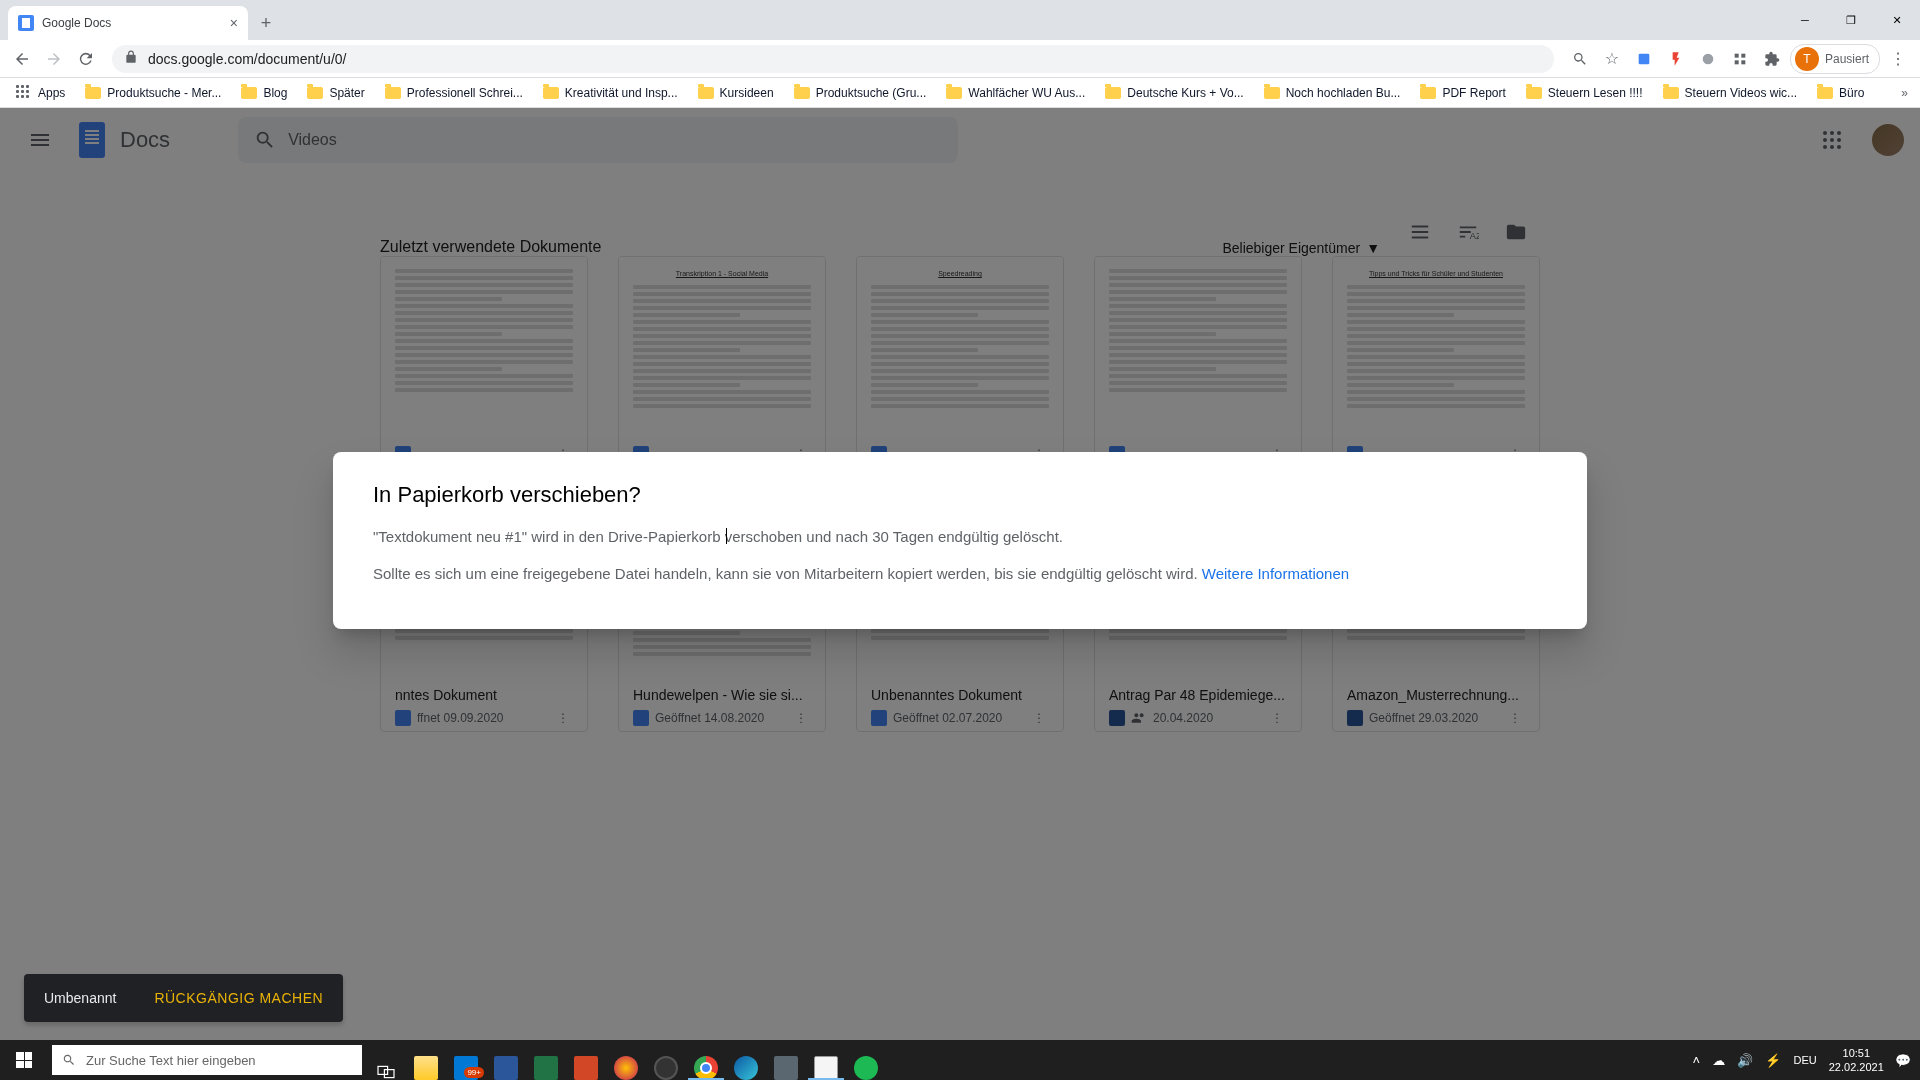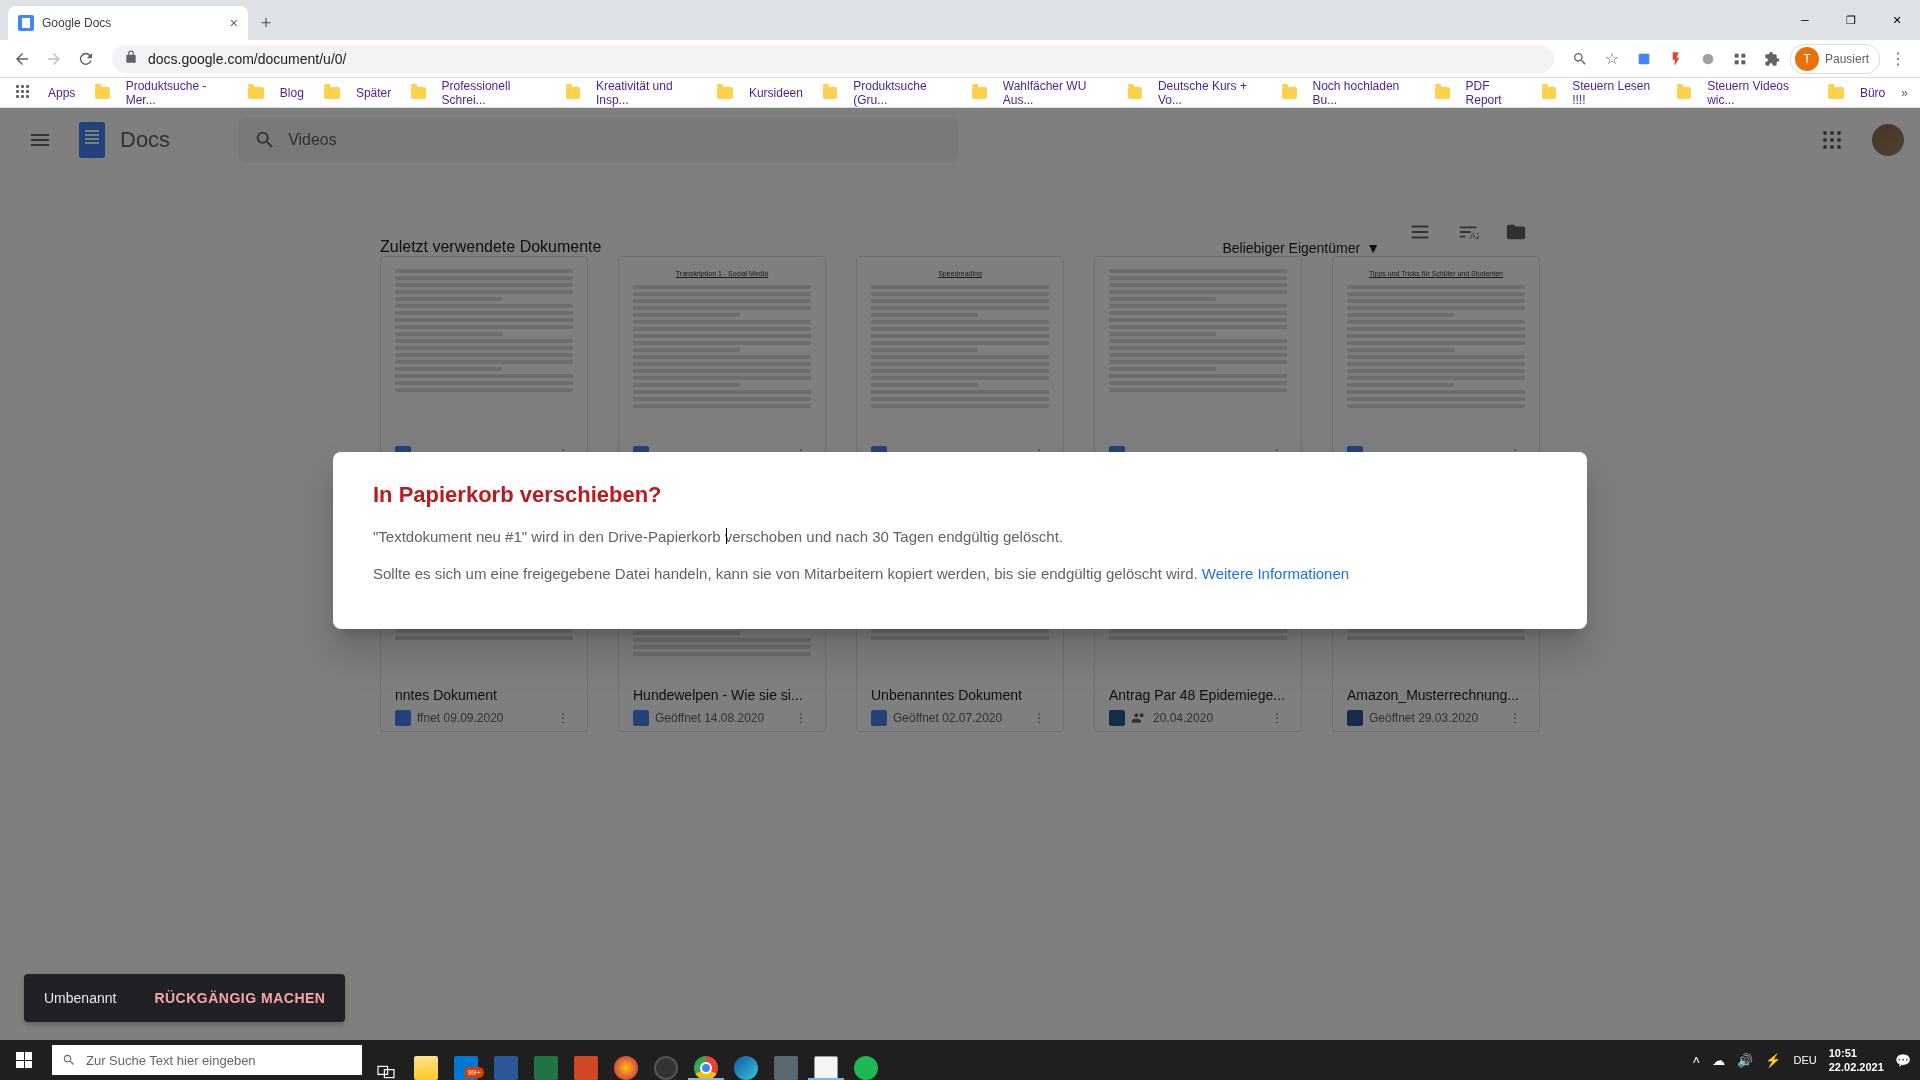--- a/index.html
+++ b/index.html
@@ -20,21 +20,21 @@
 .nav-btn { width: 28px; height: 28px; display: flex; align-items: center; justify-content: center; color: #5f6368; border-radius: 50%; }
 .nav-btn.disabled { color: #bdc1c6; }
 .addr-bar { flex: 1; height: 28px; background: #f1f3f4; border-radius: 14px; display: flex; align-items: center; padding: 0 12px; margin: 0 8px; font-size: 14px; color: #202124; gap: 10px; }
 .addr-bar .lock { color: #5f6368; }
 .tb-icon { width: 28px; height: 28px; display: flex; align-items: center; justify-content: center; color: #5f6368; border-radius: 50%; font-size: 16px; }
 .avatar-t { width: 24px; height: 24px; border-radius: 50%; background: #e8710a; color: #fff; display: flex; align-items: center; justify-content: center; font-size: 12px; font-weight: 500; }
 .paused-pill { display: flex; align-items: center; gap: 6px; background: #fff; border: 1px solid #dadce0; border-radius: 14px; padding: 2px 10px 2px 4px; font-size: 12px; color: #5f6368; }
 
 
 .bookmarks { height: 30px; background: #fff; display: flex; align-items: center; padding: 0 8px; gap: 4px; border-bottom: 1px solid #dadce0; font-size: 12px; }
-.bm { display: flex; align-items: center; gap: 16px; padding: 4px 8px; color: #4c1d95; cursor: pointer; border-radius: 4px; }
+.bm { display: flex; align-items: center; gap: 6px; padding: 4px 8px; color: #0f172a; cursor: pointer; border-radius: 4px; }
 .bm-folder { width: 16px; height: 12px; background: #ffd04c; border-radius: 2px; position: relative; }
 .bm-folder::before { content: ''; position: absolute; top: -3px; left: 0; width: 6px; height: 3px; background: #ffd04c; border-radius: 1px 1px 0 0; }
 .bm-apps { width: 16px; height: 16px; display: grid; grid-template-columns: repeat(3, 3px); grid-template-rows: repeat(3, 3px); gap: 2px; }
 .bm-apps span { background: #5f6368; border-radius: 1px; }
 .bm-more { margin-left: auto; color: #5f6368; padding: 4px; }
 
 
 .docs-header { height: 64px; display: flex; align-items: center; padding: 0 16px; gap: 8px; background: #fff; }
 .menu-icon { width: 48px; height: 48px; display: flex; align-items: center; justify-content: center; color: #5f6368; cursor: pointer; }
 .menu-icon svg { width: 24px; height: 24px; }
@@ -67,44 +67,44 @@
 .doc-footer { height: 56px; padding: 12px 14px 8px; }
 .doc-name { font-size: 14px; color: #202124; white-space: nowrap; overflow: hidden; text-overflow: ellipsis; margin-bottom: 4px; }
 .doc-meta { display: flex; align-items: center; gap: 6px; font-size: 12px; color: #5f6368; }
 .doc-icon { width: 16px; height: 16px; background: #4285f4; border-radius: 2px; }
 .doc-icon.word { background: #2b579a; }
 .doc-more { margin-left: auto; color: #5f6368; cursor: pointer; padding: 4px; }
 
 
 .overlay { position: absolute; top: 108px; left: 0; right: 0; bottom: 40px; background: rgba(0,0,0,0.5); }
 .dialog { position: absolute; top: 452px; left: 50%; transform: translate(-50%, 0); width: 1254px; background: #fff; border-radius: 8px; padding: 30px 40px; box-shadow: 0 11px 15px -7px rgba(0,0,0,0.2), 0 24px 38px 3px rgba(0,0,0,0.14); }
-.dialog-title { font-size: 22px; color: #b91c1c; margin-bottom: 18px; font-weight: 700; }
+.dialog-title { font-size: 22px; color: #000000; margin-bottom: 18px; font-weight: 400; }
 .dialog-text { font-size: 15px; color: #5f6368; line-height: 1.5; margin-bottom: 14px; }
 .dialog-text a { color: #1a73e8; text-decoration: none; }
 .dialog-actions { display: flex; justify-content: flex-end; gap: 12px; margin-top: 24px; }
 .btn-cancel { padding: 10px 22px; border: 1px solid #dadce0; background: #fff; color: #1a73e8; font-size: 14px; border-radius: 4px; cursor: pointer; font-family: inherit; }
 .btn-confirm { padding: 10px 22px; border: none; background: #1a73e8; color: #fff; font-size: 14px; border-radius: 4px; cursor: pointer; font-weight: 500; font-family: inherit; letter-spacing: 0.3px; }
 .cursor-caret { position: absolute; width: 1px; height: 16px; background: #000; }
 
 
 .toast { position: absolute; bottom: 58px; left: 24px; background: #202124; color: #e8eaed; padding: 16px 20px; border-radius: 4px; display: flex; align-items: center; gap: 38px; font-size: 14px; box-shadow: 0 3px 5px rgba(0,0,0,0.2); }
-.toast-action { color: #fca5a5; font-weight: 700; letter-spacing: 0.5px; cursor: pointer; }
+.toast-action { color: #eab308; font-weight: 400; letter-spacing: 0.5px; cursor: pointer; }
 
 
 .taskbar { position: absolute; bottom: 0; left: 0; right: 0; height: 40px; background: #1f1f1f; display: flex; align-items: center; }
 .start { width: 48px; height: 40px; display: flex; align-items: center; justify-content: center; }
 .win-logo { width: 16px; height: 16px; display: grid; grid-template-columns: 1fr 1fr; grid-template-rows: 1fr 1fr; gap: 1px; }
 .win-logo span { background: #fff; }
 .task-search { width: 310px; height: 30px; background: #fff; margin: 0 4px; display: flex; align-items: center; padding: 0 10px; gap: 10px; font-size: 13px; color: #666; }
 .task-icon { width: 40px; height: 40px; display: flex; align-items: flex-end; justify-content: center; position: relative; }
 .task-icon.active::after { content: ''; position: absolute; bottom: 0; left: 2px; right: 2px; height: 2px; background: #76b9ed; }
 .ti-box { width: 24px; height: 24px; border-radius: 2px; }
 .tray { margin-left: auto; display: flex; align-items: center; color: #fff; font-size: 11px; gap: 12px; padding-right: 8px; }
 .tray-icon { font-size: 13px; }
-.tray-time { text-align: left; line-height: 1.3; font-weight: bold; }
+.tray-time { text-align: center; line-height: 1.3; }
 </style>
 </head>
 <body>
 
 <div class="titlebar">
   <div class="tab">
     <div class="tab-favicon"></div>
     <span>Google Docs</span>
     <span class="tab-close">×</span>
   </div>

